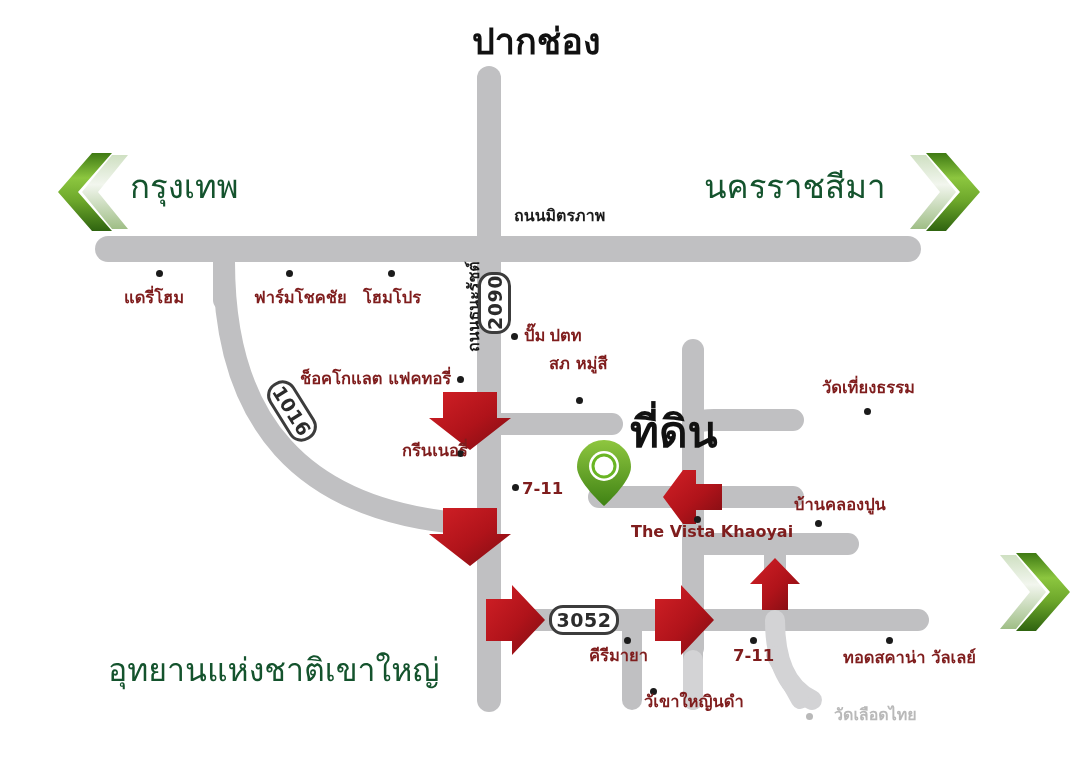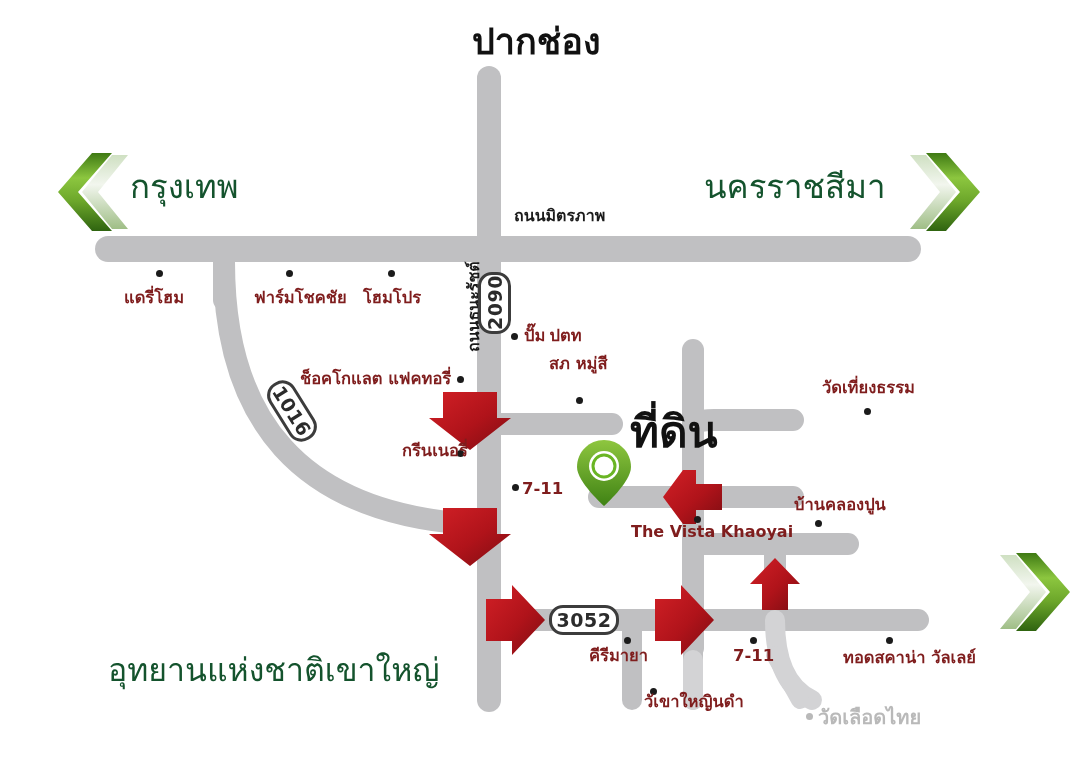--- a/index.html
+++ b/index.html
@@ -28,21 +28,21 @@
   
   .place{
     position:absolute;
     font-size:16.5px;
     font-weight:bold;
     color:#7f1d1d;
     white-space:nowrap;
     line-height:1;
   }
   .place.faint{color:#b9b9b9;}
-  .place.small{font-size:20px;}
+  .place.small{font-size:16px;margin-left:16px;}
   .place.lat{font-family:"DejaVu Sans","Liberation Sans",sans-serif;font-weight:600;}
   
   .dot{
     position:absolute;
     width:7px;height:7px;border-radius:50%;
     background:#1b1b1b;
   }
   .dot.faint{background:#b9b9b9;}
   
   .roadname{

